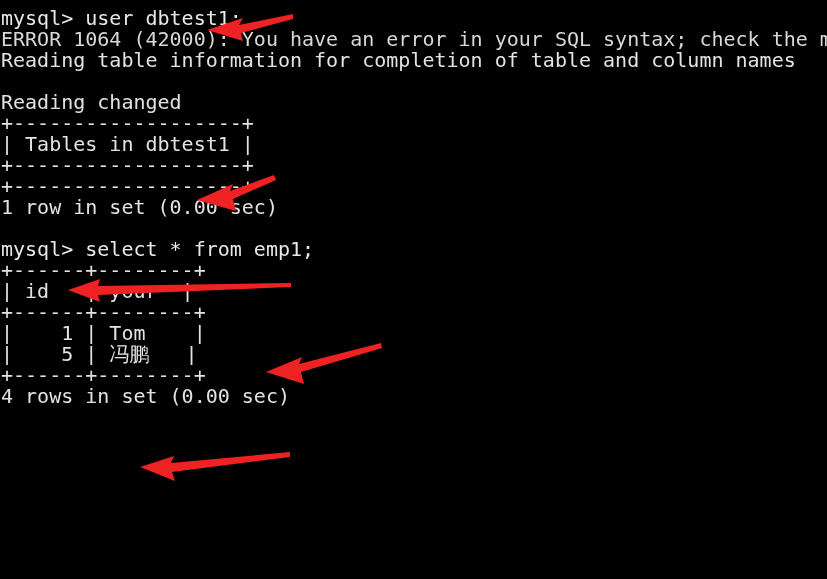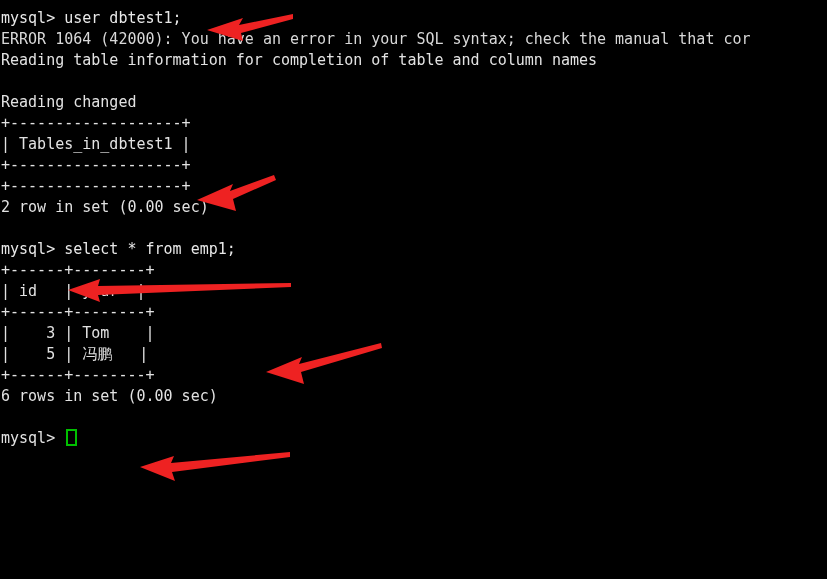--- a/index.html
+++ b/index.html
@@ -7,21 +7,21 @@
     padding: 0;
     background: #000000;
   }
   #screen {
     position: relative;
     width: 827px;
     height: 579px;
     background: #000000;
     overflow: hidden;
     font-family: "DejaVu Sans Mono", "Liberation Mono", monospace;
-    font-size: 15px;
+    font-size: 20px;
     line-height: 21px;
     color: #e2e2e2;
   }
   #term {
     position: absolute;
     left: 0;
     top: 8px;
     width: 827px;
   }
   .line {
@@ -69,32 +69,31 @@
   <div id="term">
     <div class="line prompt-line">mysql&gt; user dbtest1;</div>
     <div class="line err">ERROR 1064 (42000): You have an error in your SQL syntax; check the manual that cor</div>
     <div class="line">Reading table information for completion of table and column names</div>
     <div class="line blank"></div>
     <div class="line">Reading changed</div>
     <div class="line tbl">+-------------------+</div>
     <div class="line tbl">| Tables_in_dbtest1 |</div>
     <div class="line tbl">+-------------------+</div>
     <div class="line tbl">+-------------------+</div>
-    <div class="line">2 row in set (0.00 sec)</div>
+    <div class="line">1 row in set (0.00 sec)</div>
     <div class="line blank"></div>
     <div class="line prompt-line">mysql&gt; select * from emp1;</div>
     <div class="line tbl">+------+--------+</div>
     <div class="line tbl">| id   | your  |</div>
     <div class="line tbl">+------+--------+</div>
-    <div class="line tbl">|    3 | Tom    |</div>
+    <div class="line tbl">|    1 | Tom    |</div>
     <div class="line tbl cjk-line">|    5 | 冯鹏   |</div>
     <div class="line tbl">+------+--------+</div>
-    <div class="line">6 rows in set (0.00 sec)</div>
+    <div class="line">4 rows in set (0.00 sec)</div>
     <div class="line blank"></div>
-    <div id="cursor-row"><span>mysql&gt; </span><span class="cursor-box"></span></div>
   </div>
 
   <svg id="arrows" viewBox="0 0 827 579" width="827" height="579">
 
     <g>
       <polygon fill="#ee2222" points="207,30 243,18 239,25 293,14 293,19 241,33 243,41"></polygon>
     </g>
 
     <g>
       <polygon fill="#ee2222" points="197,200 233,184 230,191 274,175 276,180 233,199 236,211"></polygon>

